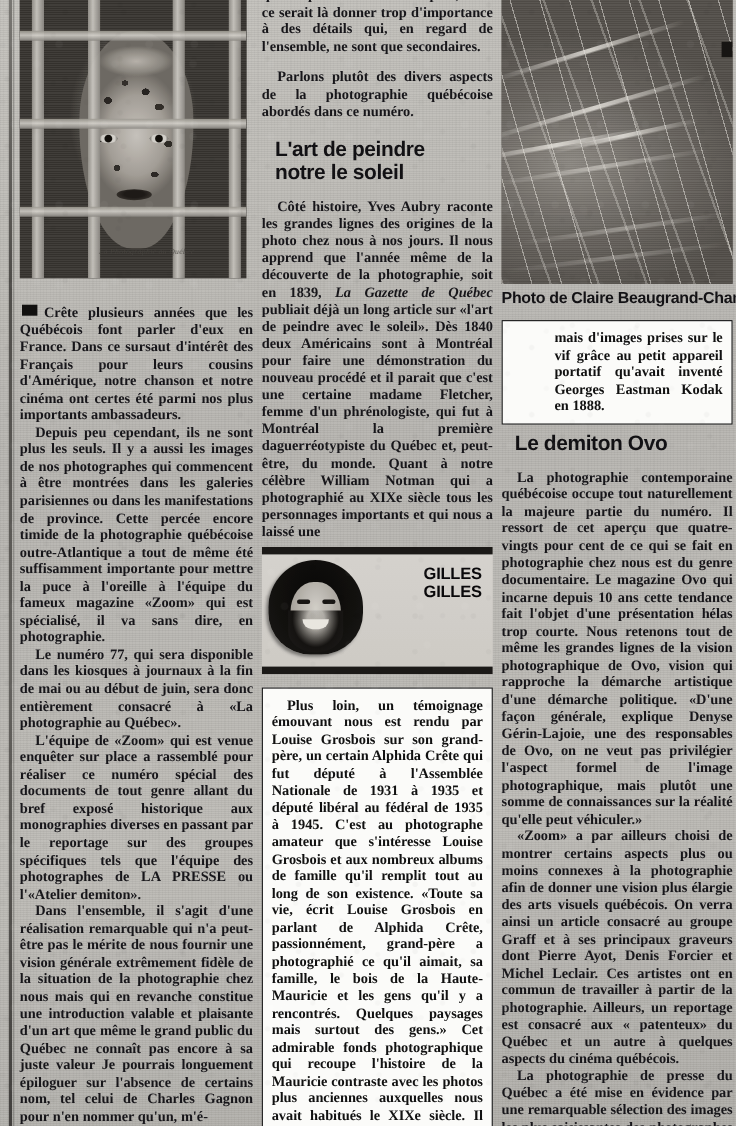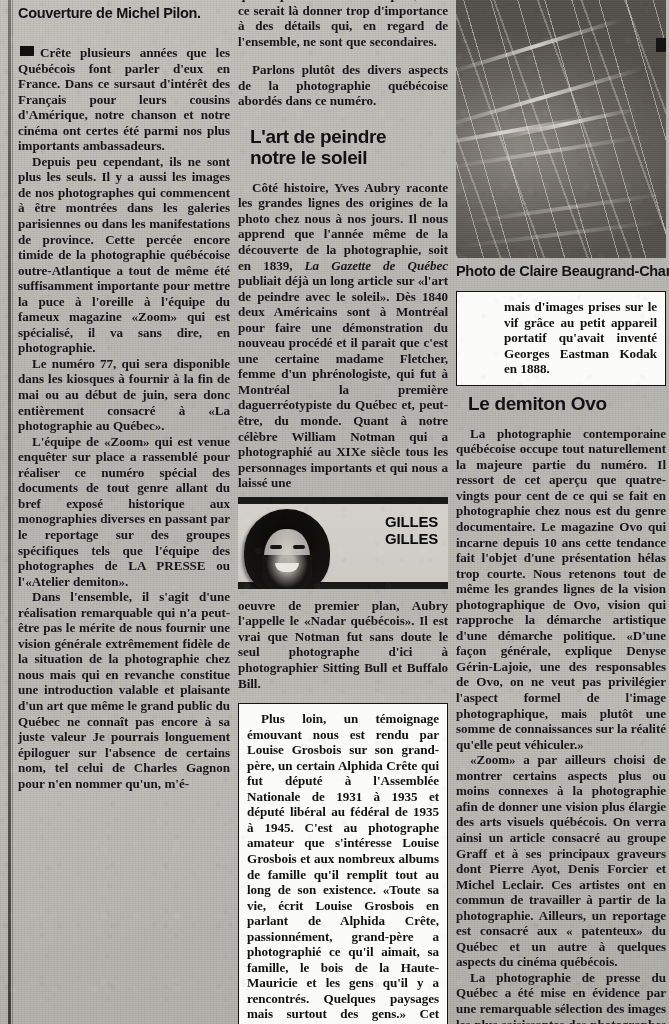--- a/index.html
+++ b/index.html
@@ -169,21 +169,21 @@
   #photo2 .streak {
     position: absolute;
     background: linear-gradient(90deg, rgba(226,223,217,.0), rgba(226,223,217,.85), rgba(226,223,217,.0));
     height: 4px; border-radius: 2px;
     filter: blur(.6px);
   }
 
   
   #photo3 {
     position: relative;
-    width: 210px; height: 92px;
+    width: 210px; height: 116px;
     background: linear-gradient(180deg, #d3d0cb 0%, #cbc8c3 100%);
     overflow: hidden;
   }
   #photo3 .topbar, #photo3 .botbar {
     position: absolute; left: 0; right: 0; height: 7px;
     background: #201e1c;
   }
   #photo3 .topbar { top: 0; }
   #photo3 .botbar { bottom: 0; }
   #photo3 .hair {
@@ -245,27 +245,40 @@
 </head>
 <body>
 
 <div id="page">
 
   <div id="left-rule"></div>
   <div id="left-rule2"></div>
 
   <div class="col" id="col1">
 
-
-    <div class="cap" style="margin-top:5px;">Couverture de Michel Pilon.</div>
+    <div class="photo" id="photo1">
+      <div class="face"></div>
+      <div class="eye" style="left:72px; top:122px;"></div>
+      <div class="eye" style="left:118px; top:122px;"></div>
+      <div class="mouth"></div>
+      <div class="vbar" style="left:11px;"></div>
+      <div class="vbar" style="left:62px;"></div>
+      <div class="vbar" style="left:139px;"></div>
+      <div class="vbar" style="left:190px;"></div>
+      <div class="hbar" style="top:28px;"></div>
+      <div class="hbar" style="top:108px;"></div>
+      <div class="hbar" style="top:188px;"></div>
+      <div class="sig">La Photographie au Québec</div>
+    </div>
+
 
     <div style="margin-top:23px;">
       <p class="body" style="text-indent:0;"><span class="bullet"></span><span>Crête plusieurs années que les Québécois font parler d'eux en France. Dans ce sursaut d'intérêt des Français pour leurs cousins d'Amérique, notre chanson et notre cinéma ont certes été parmi nos plus importants ambassadeurs.</span></p>
       <p class="body">Depuis peu cependant, ils ne sont plus les seuls. Il y a aussi les images de nos photographes qui commencent à être montrées dans les galeries parisiennes ou dans les manifestations de province. Cette percée encore timide de la photographie québécoise outre-Atlantique a tout de même été suffisamment importante pour mettre la puce à l'oreille à l'équipe du fameux magazine «Zoom» qui est spécialisé, il va sans dire, en photographie.</p>
-      <p class="body">Le numéro 77, qui sera disponible dans les kiosques à fournir à la fin de mai ou au début de juin, sera donc entièrement consacré à «La photographie au Québec».</p>
+      <p class="body">Le numéro 77, qui sera disponible dans les kiosques à journaux à la fin de mai ou au début de juin, sera donc entièrement consacré à «La photographie au Québec».</p>
       <p class="body">L'équipe de «Zoom» qui est venue enquêter sur place a rassemblé pour réaliser ce numéro spécial des documents de tout genre allant du bref exposé historique aux monographies diverses en passant par le reportage sur des groupes spécifiques tels que l'équipe des photographes de LA PRESSE ou l'«Atelier demiton».</p>
       <p class="body">Dans l'ensemble, il s'agit d'une réalisation remarquable qui n'a peut-être pas le mérite de nous fournir une vision générale extrêmement fidèle de la situation de la photographie chez nous mais qui en revanche constitue une introduction valable et plaisante d'un art que même le grand public du Québec ne connaît pas encore à sa juste valeur Je pourrais longuement épiloguer sur l'absence de certains nom, tel celui de Charles Gagnon pour n'en nommer qu'un, m'é-</p>
     </div>
   </div>
 
   <div class="col" id="col2">
 
     <div style="margin-top:-13px;">
       <p class="body noind">qui est pour ainsi dire atrophié, mais ce serait là donner trop d'importance à des détails qui, en regard de l'ensemble, ne sont que secondaires.</p>
     </div>
@@ -289,21 +302,20 @@
       <div class="eyeb" style="left:32px; top:48px;"></div>
       <div class="eyeb" style="left:55px; top:48px;"></div>
       <div class="beard"></div>
       <div class="smile"></div>
       <div class="byline">
         <span>GILLES</span><br>
         <span>GILLES</span>
       </div>
     </div>
 
-    <p class="body noind" style="margin-top:9px;">oeuvre de premier plan, Aubry l'appelle le «Nadar québécois». Il est vrai que Notman fut sans doute le seul photographe d'ici à photographier Sitting Bull et Buffalo Bill.</p>
 
     <div class="boxed" style="margin-top:12px; width:210px;">
       <p class="body">Plus loin, un témoignage émouvant nous est rendu par Louise Grosbois sur son grand-père, un certain Alphida Crête qui fut député à l'Assemblée Nationale de 1931 à 1935 et député libéral au fédéral de 1935 à 1945. C'est au photographe amateur que s'intéresse Louise Grosbois et aux nombreux albums de famille qu'il remplit tout au long de son existence. «Toute sa vie, écrit Louise Grosbois en parlant de Alphida Crête, passionnément, grand-père a photographié ce qu'il aimait, sa famille, le bois de la Haute-Mauricie et les gens qu'il y a rencontrés. Quelques paysages mais surtout des gens.» Cet admirable fonds photographique qui recoupe l'histoire de la Mauricie contraste avec les photos plus anciennes auxquelles nous avait habitués le XIXe siècle. Il n'est plus question de photographies de studio</p>
     </div>
   </div>
 
   <div class="col" id="col3">
 
     <div class="photo" id="photo2">
       <div class="streak" style="left:-10px; top:44px;  width:180px; transform:rotate(-17deg);"></div>

